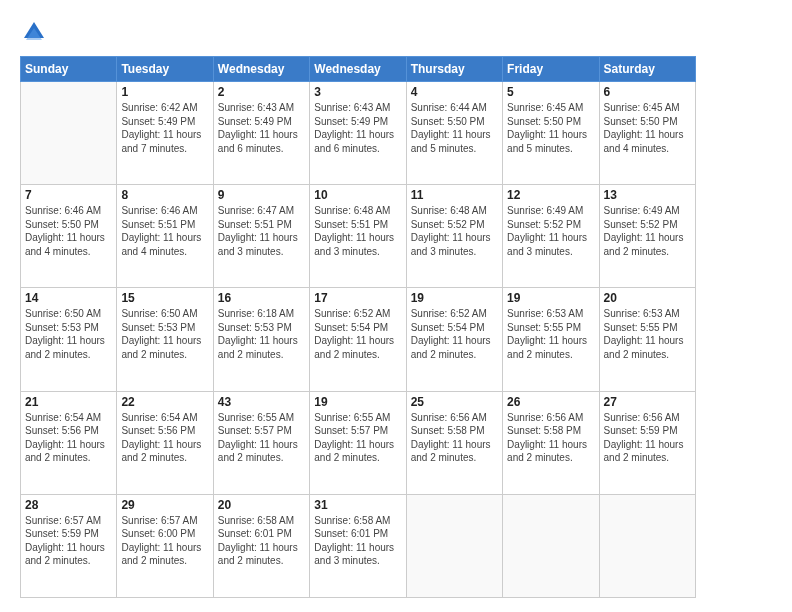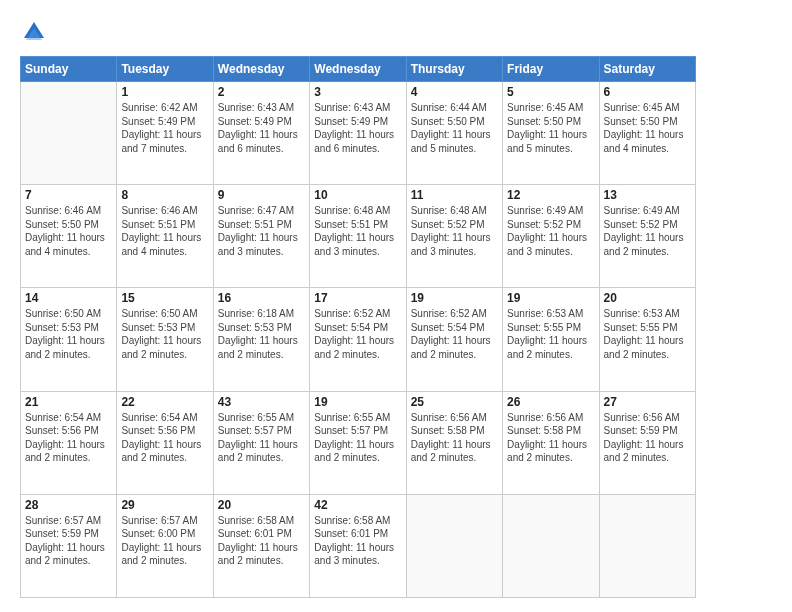--- a/index.html
+++ b/index.html
@@ -349,21 +349,21 @@
 and 2 minutes.</div>
           </td>
           <td>
             <span class="day-number">20</span>
             <div class="day-info" style="white-space: pre-line;">Sunrise: 6:58 AM
 Sunset: 6:01 PM
 Daylight: 11 hours
 and 2 minutes.</div>
           </td>
           <td>
-            <span class="day-number">42</span>
+            <span class="day-number">31</span>
             <div class="day-info" style="white-space: pre-line;">Sunrise: 6:58 AM
 Sunset: 6:01 PM
 Daylight: 11 hours
 and 3 minutes.</div>
           </td>
           <td class="empty"></td>
           <td class="empty"></td>
           <td class="empty"></td>
         </tr>
       </tbody>

